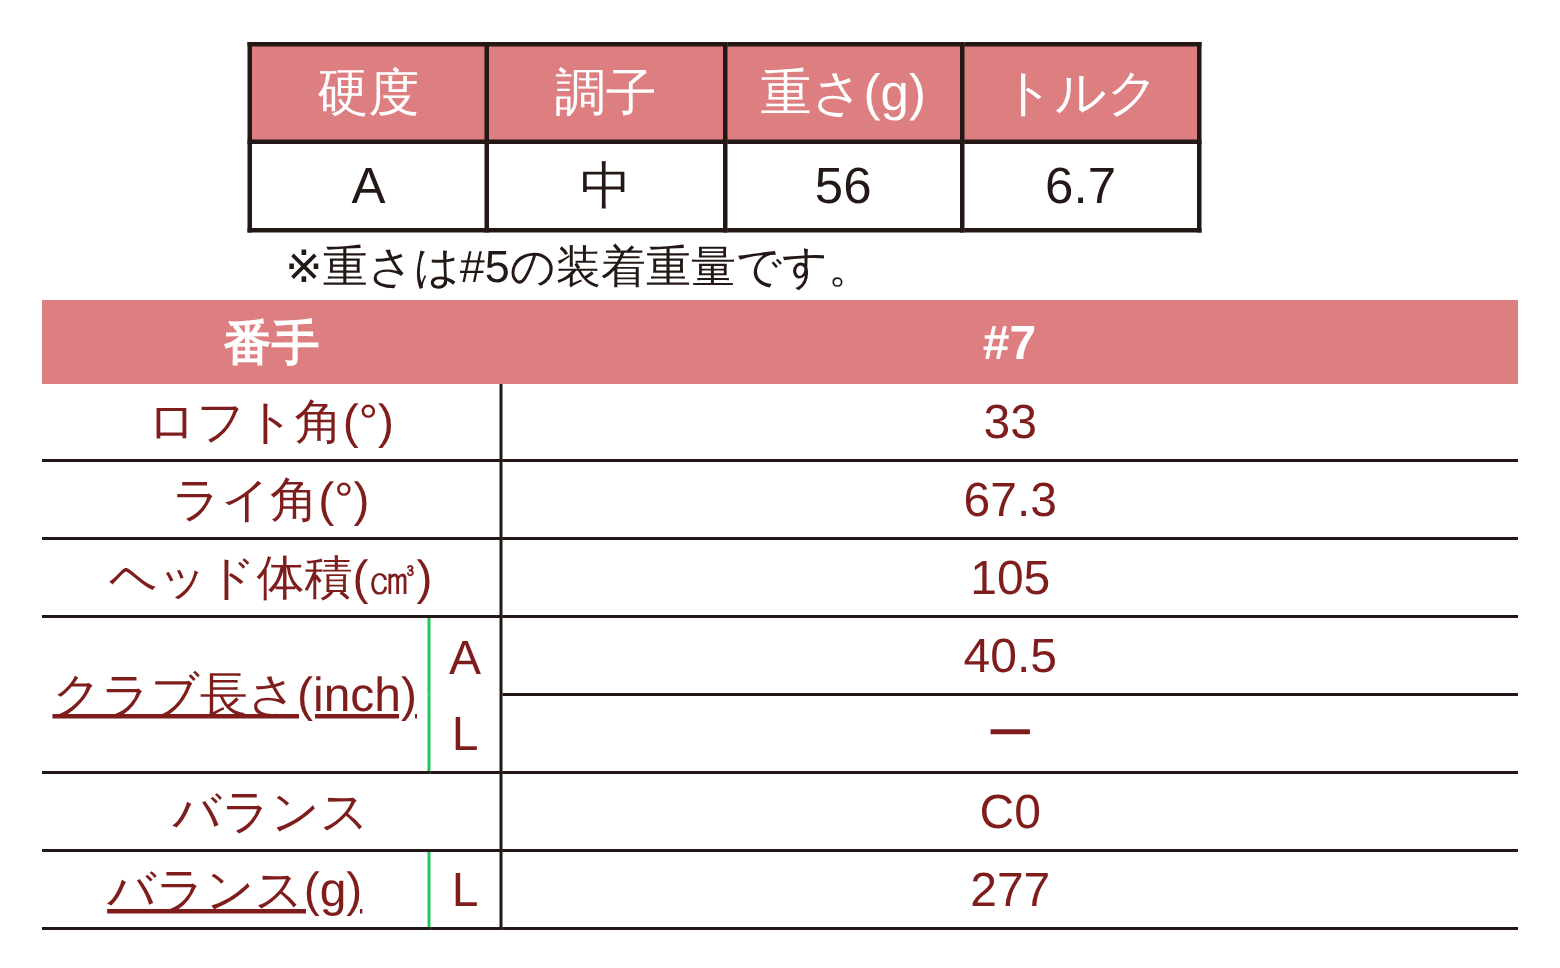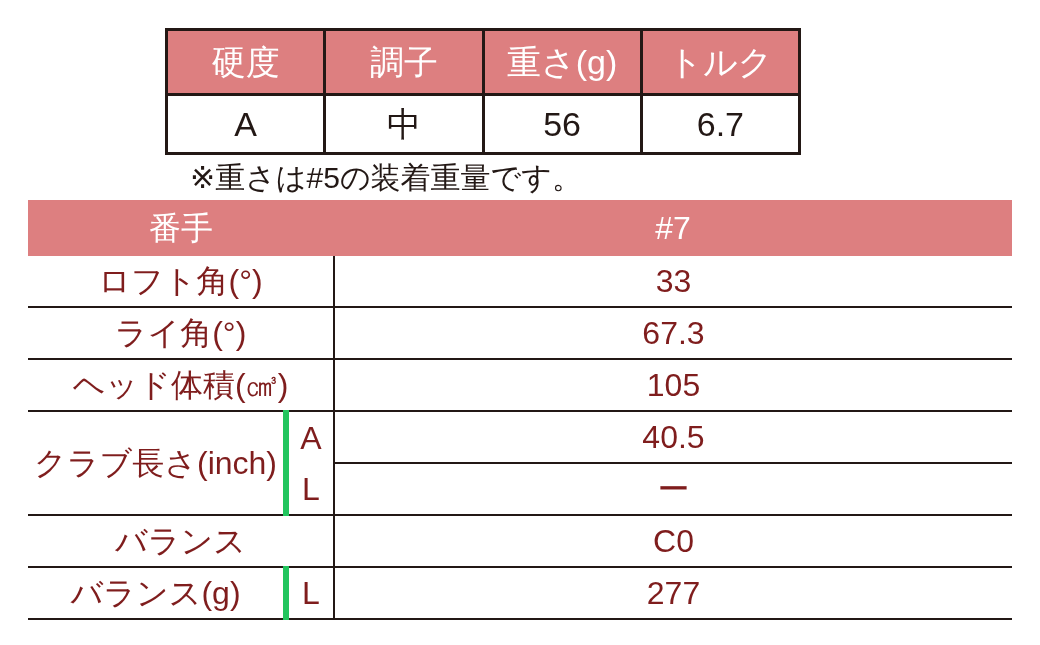--- a/index.html
+++ b/index.html
@@ -74,21 +74,21 @@
   .club-table th,
   .club-table td {
     padding: 0;
     text-align: center;
     font-size: 32px;
     color: #7f1d1d;
   }
   .club-table thead th {
     background: #dd7f80;
     color: #ffffff;
-    font-weight: normal;
+    font-weight: bold;
     height: 56px;
     line-height: 56px;
     border: none;
   }
   .club-table tbody td {
     height: 50px;
     line-height: 50px;
     border-bottom: 2px solid #231815;
     background: #ffffff;
   }
@@ -106,21 +106,22 @@
   }
   .cell-label {
     font-size: 32px;
   }
   .cell-sub {
     border-left: 2px solid #231815;
     border-right: 2px solid #231815;
     font-size: 30px;
   }
   .label-with-sub {
-    border-right: 6px solid #22c55e;
+    border-right: 2px solid #22c55e;
+    text-decoration: underline;
   }
   .nb-bottom {
     border-bottom: none !important;
   }
   .val-cell {
     border-left: 2px solid #231815;
   }
   .label-cell-plain {
     border-right: 2px solid #231815;
   }

